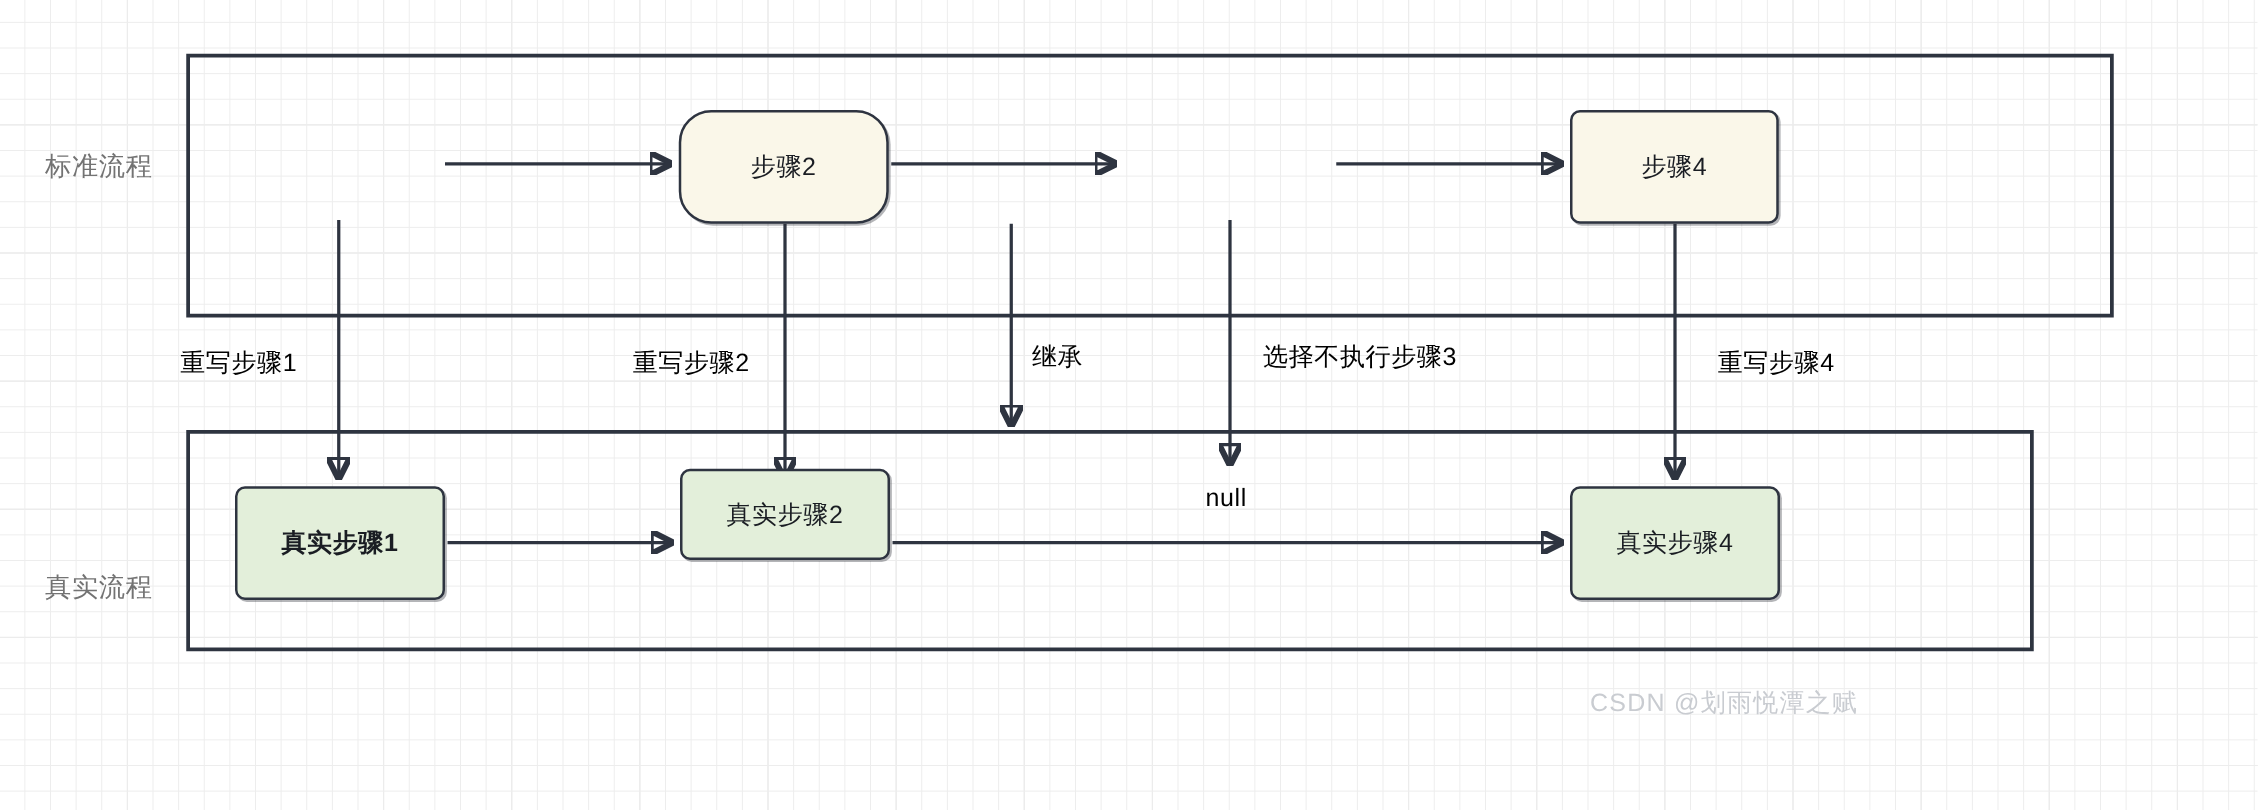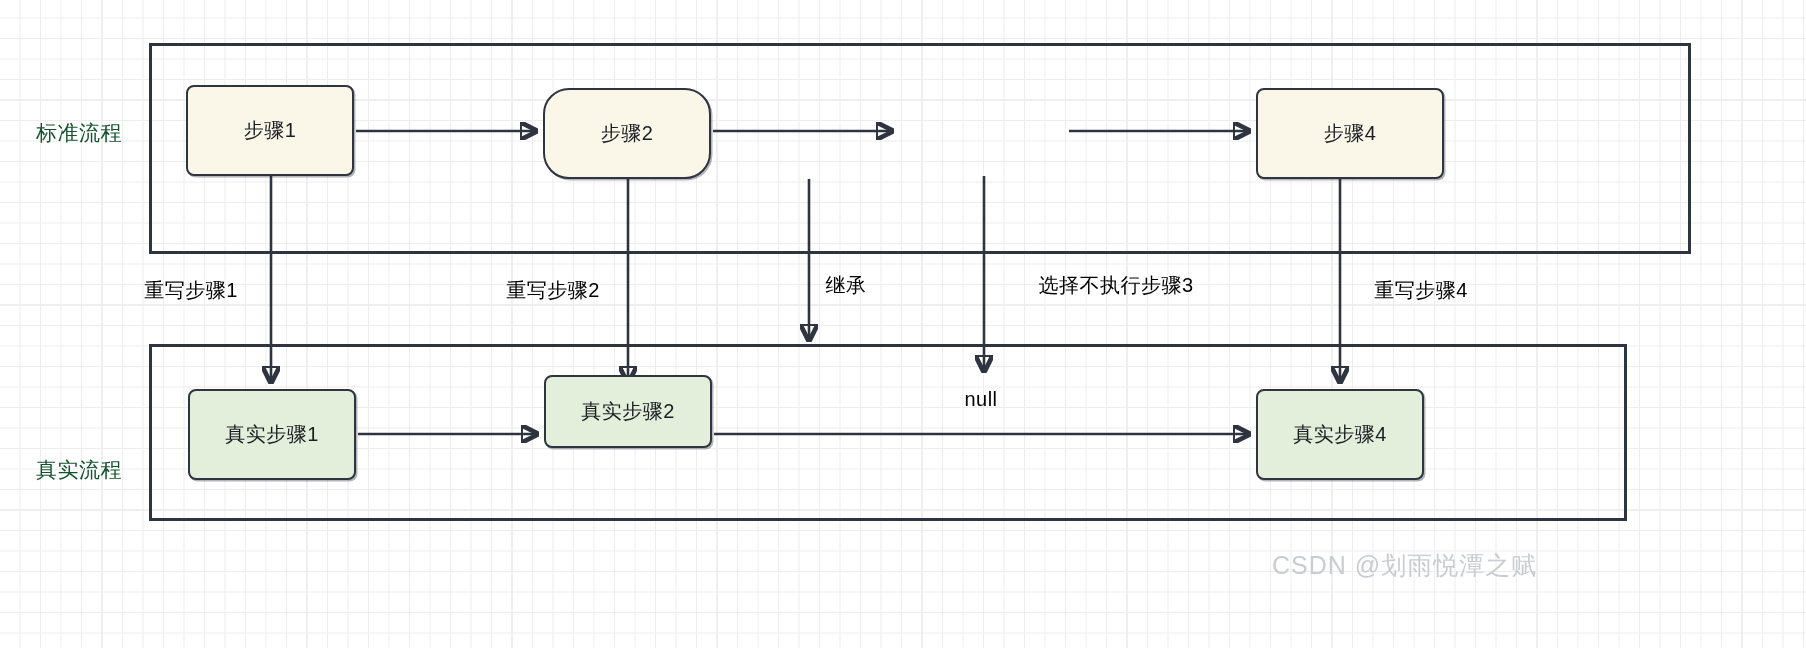--- a/index.html
+++ b/index.html
@@ -31,21 +31,21 @@
     border: 3px solid #2e3440;
     background: transparent;
     box-sizing: border-box;
   }
   #swimlane-standard { left: 149px; top: 43px;  width: 1542px; height: 211px; }
   #swimlane-actual   { left: 149px; top: 344px; width: 1478px; height: 177px; }
 
   .lane-label {
     position: absolute;
     font-size: 21px;
-    color: #14532d;
+    color: #737373;
     white-space: nowrap;
     letter-spacing: 0.5px;
   }
   #lane-label-standard { left: 36px; top: 119px; }
   #lane-label-actual   { left: 36px; top: 420px; margin-top: 36px; }
 
   .node {
     position: absolute;
     box-sizing: border-box;
     border: 2.5px solid #2e3440;
@@ -57,44 +57,44 @@
     color: #1a1d23;
     letter-spacing: 0.5px;
     box-shadow: 1.5px 1.5px 0 rgba(40,44,52,0.35);
   }
   .node.standard { background: #faf7e9; }
   .node.actual   { background: #e3efda; }
 
   #node-step1      { left: 186px;  top: 85px;  width: 168px; height: 91px; }
   #node-step2      { left: 543px;  top: 88px;  width: 168px; height: 91px; border-radius: 26px; }
   #node-step3      { left: 899px;  top: 85px;  width: 168px; height: 91px; }
-  #node-step4      { left: 1256px; top: 88px;  width: 188px; height: 91px; }
-  #node-real-step1 { left: 188px;  top: 389px; width: 168px; height: 91px; }
+  #node-step4      { left: 1256px; top: 88px;  width: 167px; height: 91px; }
+  #node-real-step1 { left: 188px;  top: 389px; width: 168px; height: 91px; font-weight: bold; }
   #node-real-step2 { left: 544px;  top: 375px; width: 168px; height: 73px; }
   #node-real-step4 { left: 1256px; top: 389px; width: 168px; height: 91px; }
 
   .edge-label {
     position: absolute;
     font-size: 20px;
     color: #000000;
     white-space: nowrap;
     letter-spacing: 0.5px;
     transform: translateX(-50%);
   }
   #edge-label-rewrite1 { left: 191px;  top: 277px; }
   #edge-label-rewrite2 { left: 553px;  top: 277px; }
   #edge-label-inherit  { left: 846px;  top: 272px; }
-  #edge-label-skip3    { left: 1088px; top: 272px; margin-left: 28px; }
+  #edge-label-skip3    { left: 1088px; top: 272px; }
   #edge-label-rewrite4 { left: 1421px; top: 277px; }
   #edge-label-null     { left: 981px;  top: 388px; }
 
   #watermark {
     position: absolute;
     left: 1272px; top: 549px;
-    font-size: 25px;
+    font-size: 20px;
     color: #c9ccd1;
     white-space: nowrap;
     letter-spacing: 1px;
     user-select: none;
   }
   svg.connectors { position: absolute; left:0; top:0; width:1806px; height:648px; overflow: visible; }
   svg.connectors path, svg.connectors line { stroke: #2e3440; stroke-width: 2.6px; fill: none; }
 </style>
 </head>
 <body>
@@ -123,21 +123,20 @@
     <line x1="358" y1="434" x2="537" y2="434" marker-end="url(#arrow)"></line>
     <line x1="714" y1="434" x2="1249" y2="434" marker-end="url(#arrow)"></line>
 
     <line x1="271" y1="176" x2="271" y2="382" marker-end="url(#arrow)"></line>
     <line x1="628" y1="179" x2="628" y2="382" marker-end="url(#arrow)"></line>
     <line x1="809" y1="179" x2="809" y2="340" marker-end="url(#arrow)"></line>
     <line x1="984" y1="176" x2="984" y2="371" marker-end="url(#arrow)"></line>
     <line x1="1340" y1="179" x2="1340" y2="382" marker-end="url(#arrow)"></line>
   </svg>
 
-  <div class="node standard" id="node-step1">步骤1</div>
   <div class="node standard" id="node-step2">步骤2</div>
   <div class="node standard" id="node-step4">步骤4</div>
 
   <div class="node actual" id="node-real-step1">真实步骤1</div>
   <div class="node actual" id="node-real-step2">真实步骤2</div>
   <div class="node actual" id="node-real-step4">真实步骤4</div>
 
   <div class="edge-label" id="edge-label-rewrite1">重写步骤1</div>
   <div class="edge-label" id="edge-label-rewrite2">重写步骤2</div>
   <div class="edge-label" id="edge-label-inherit">继承</div>

